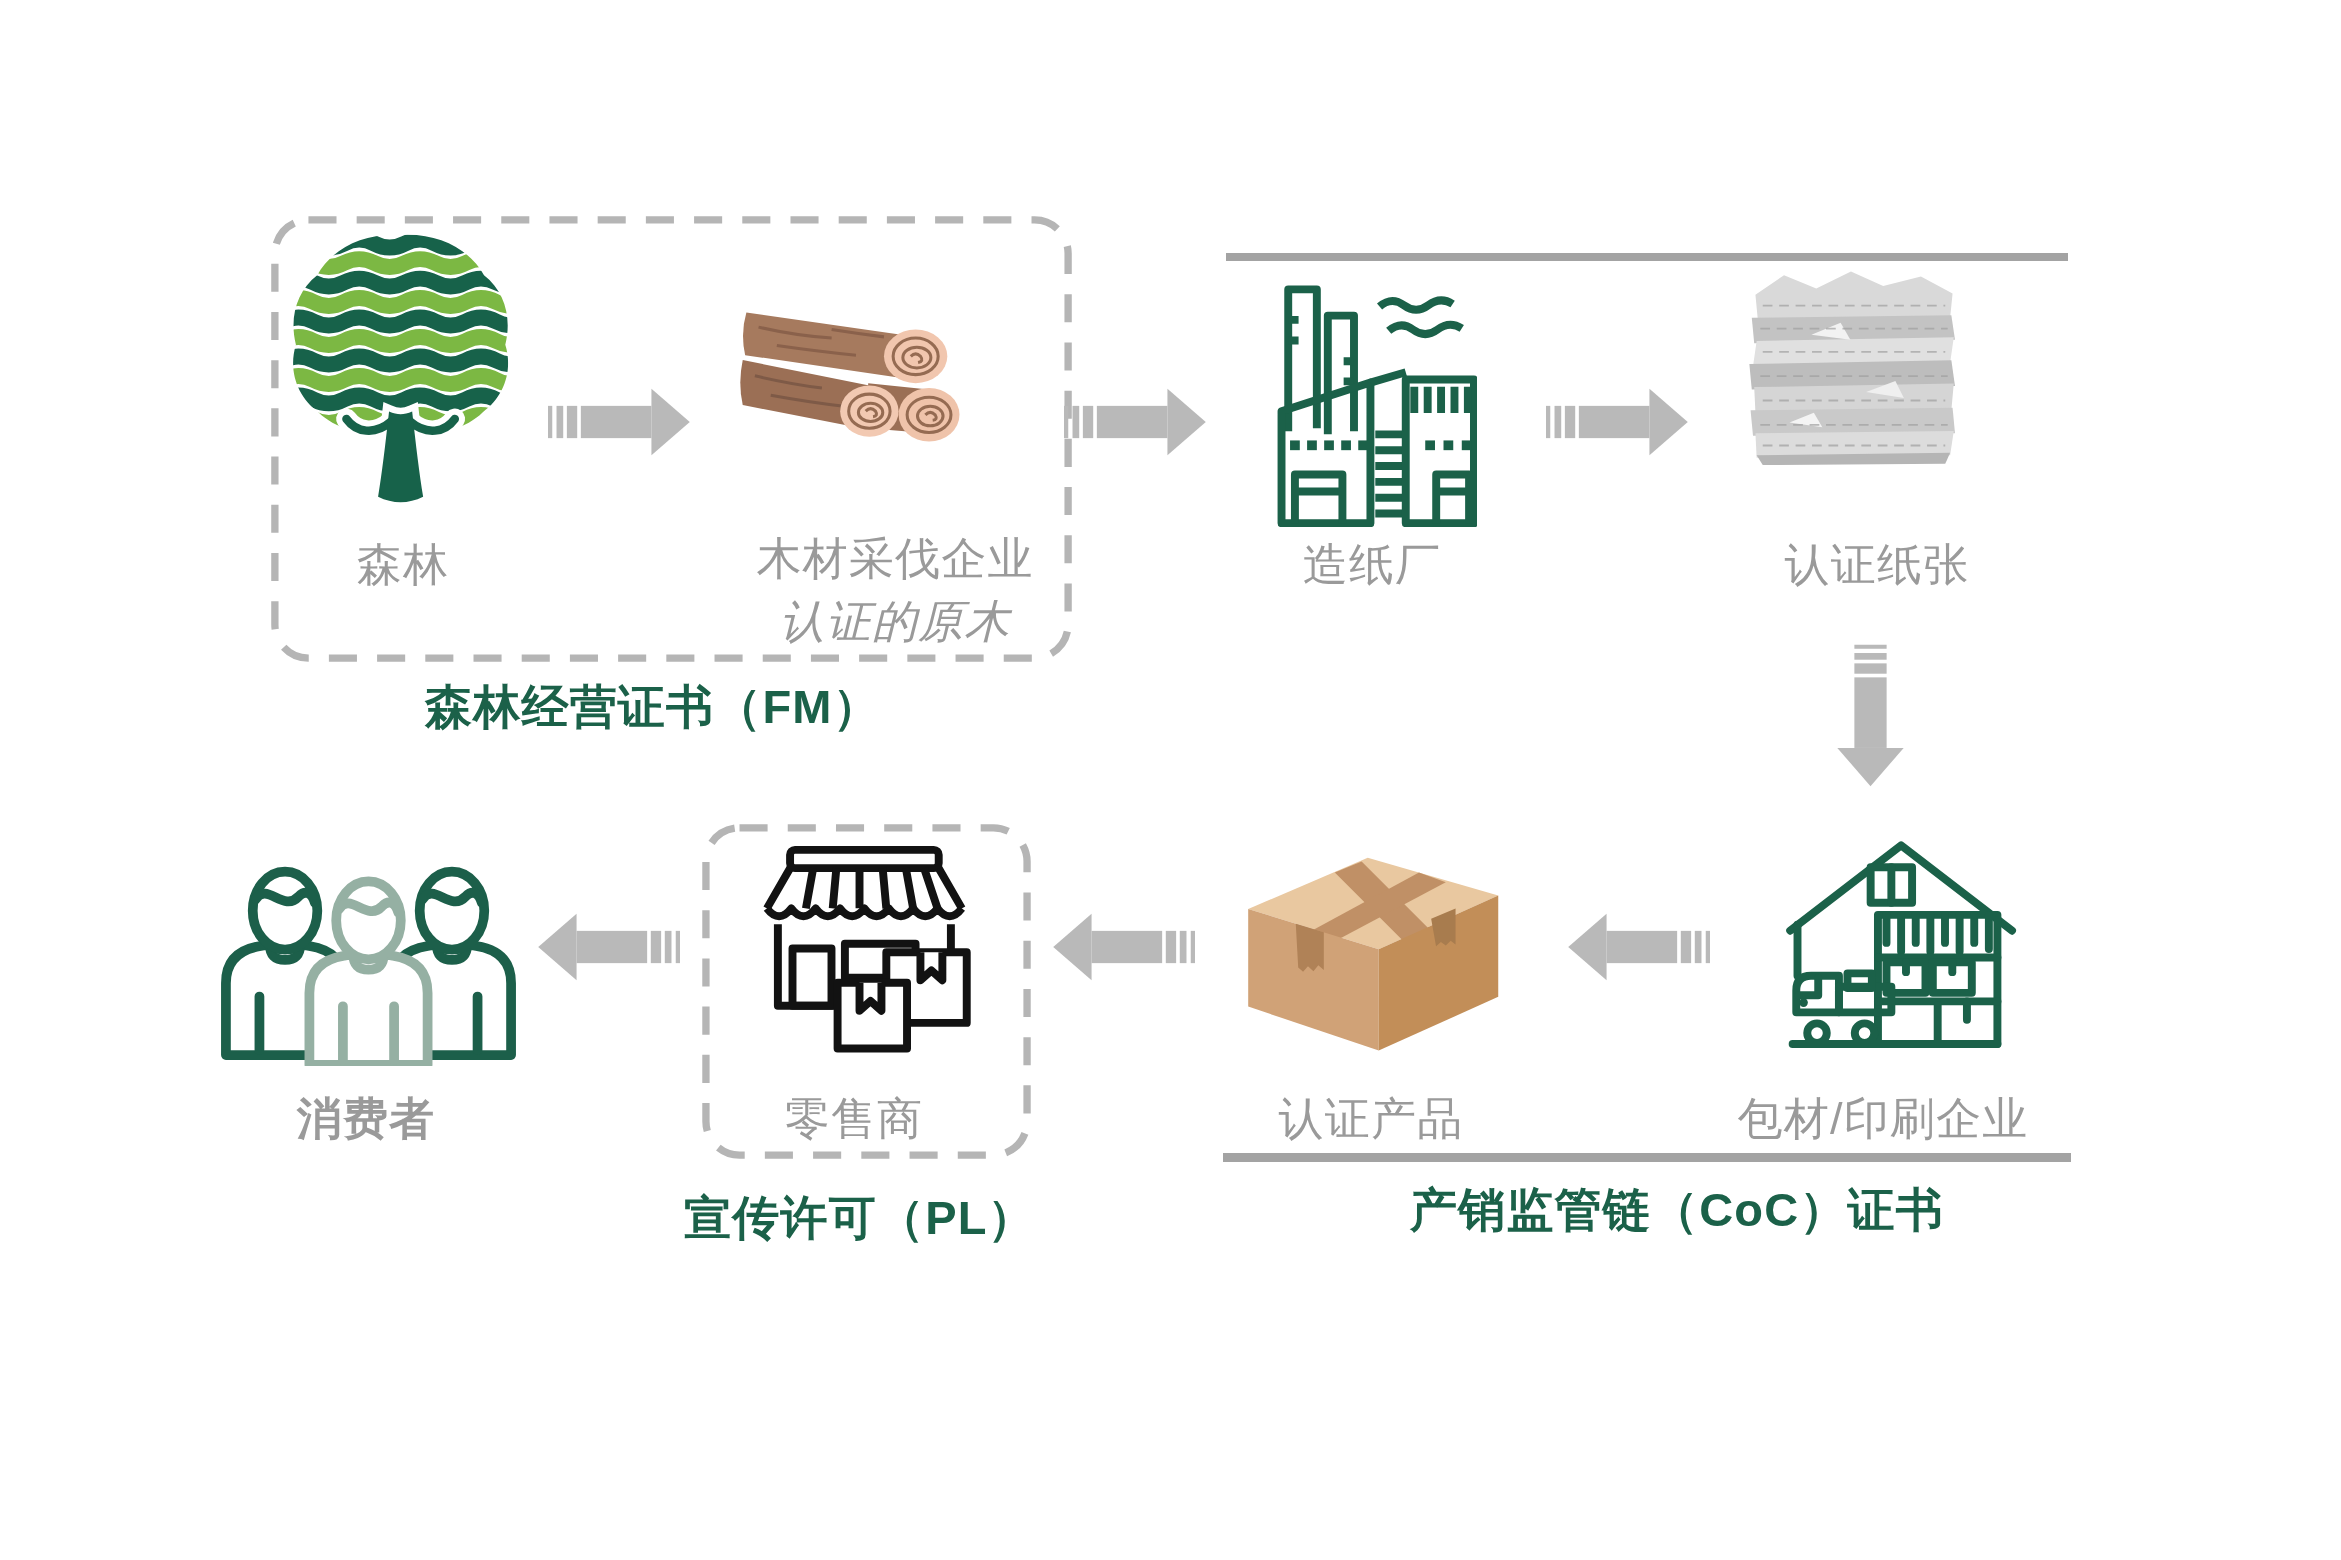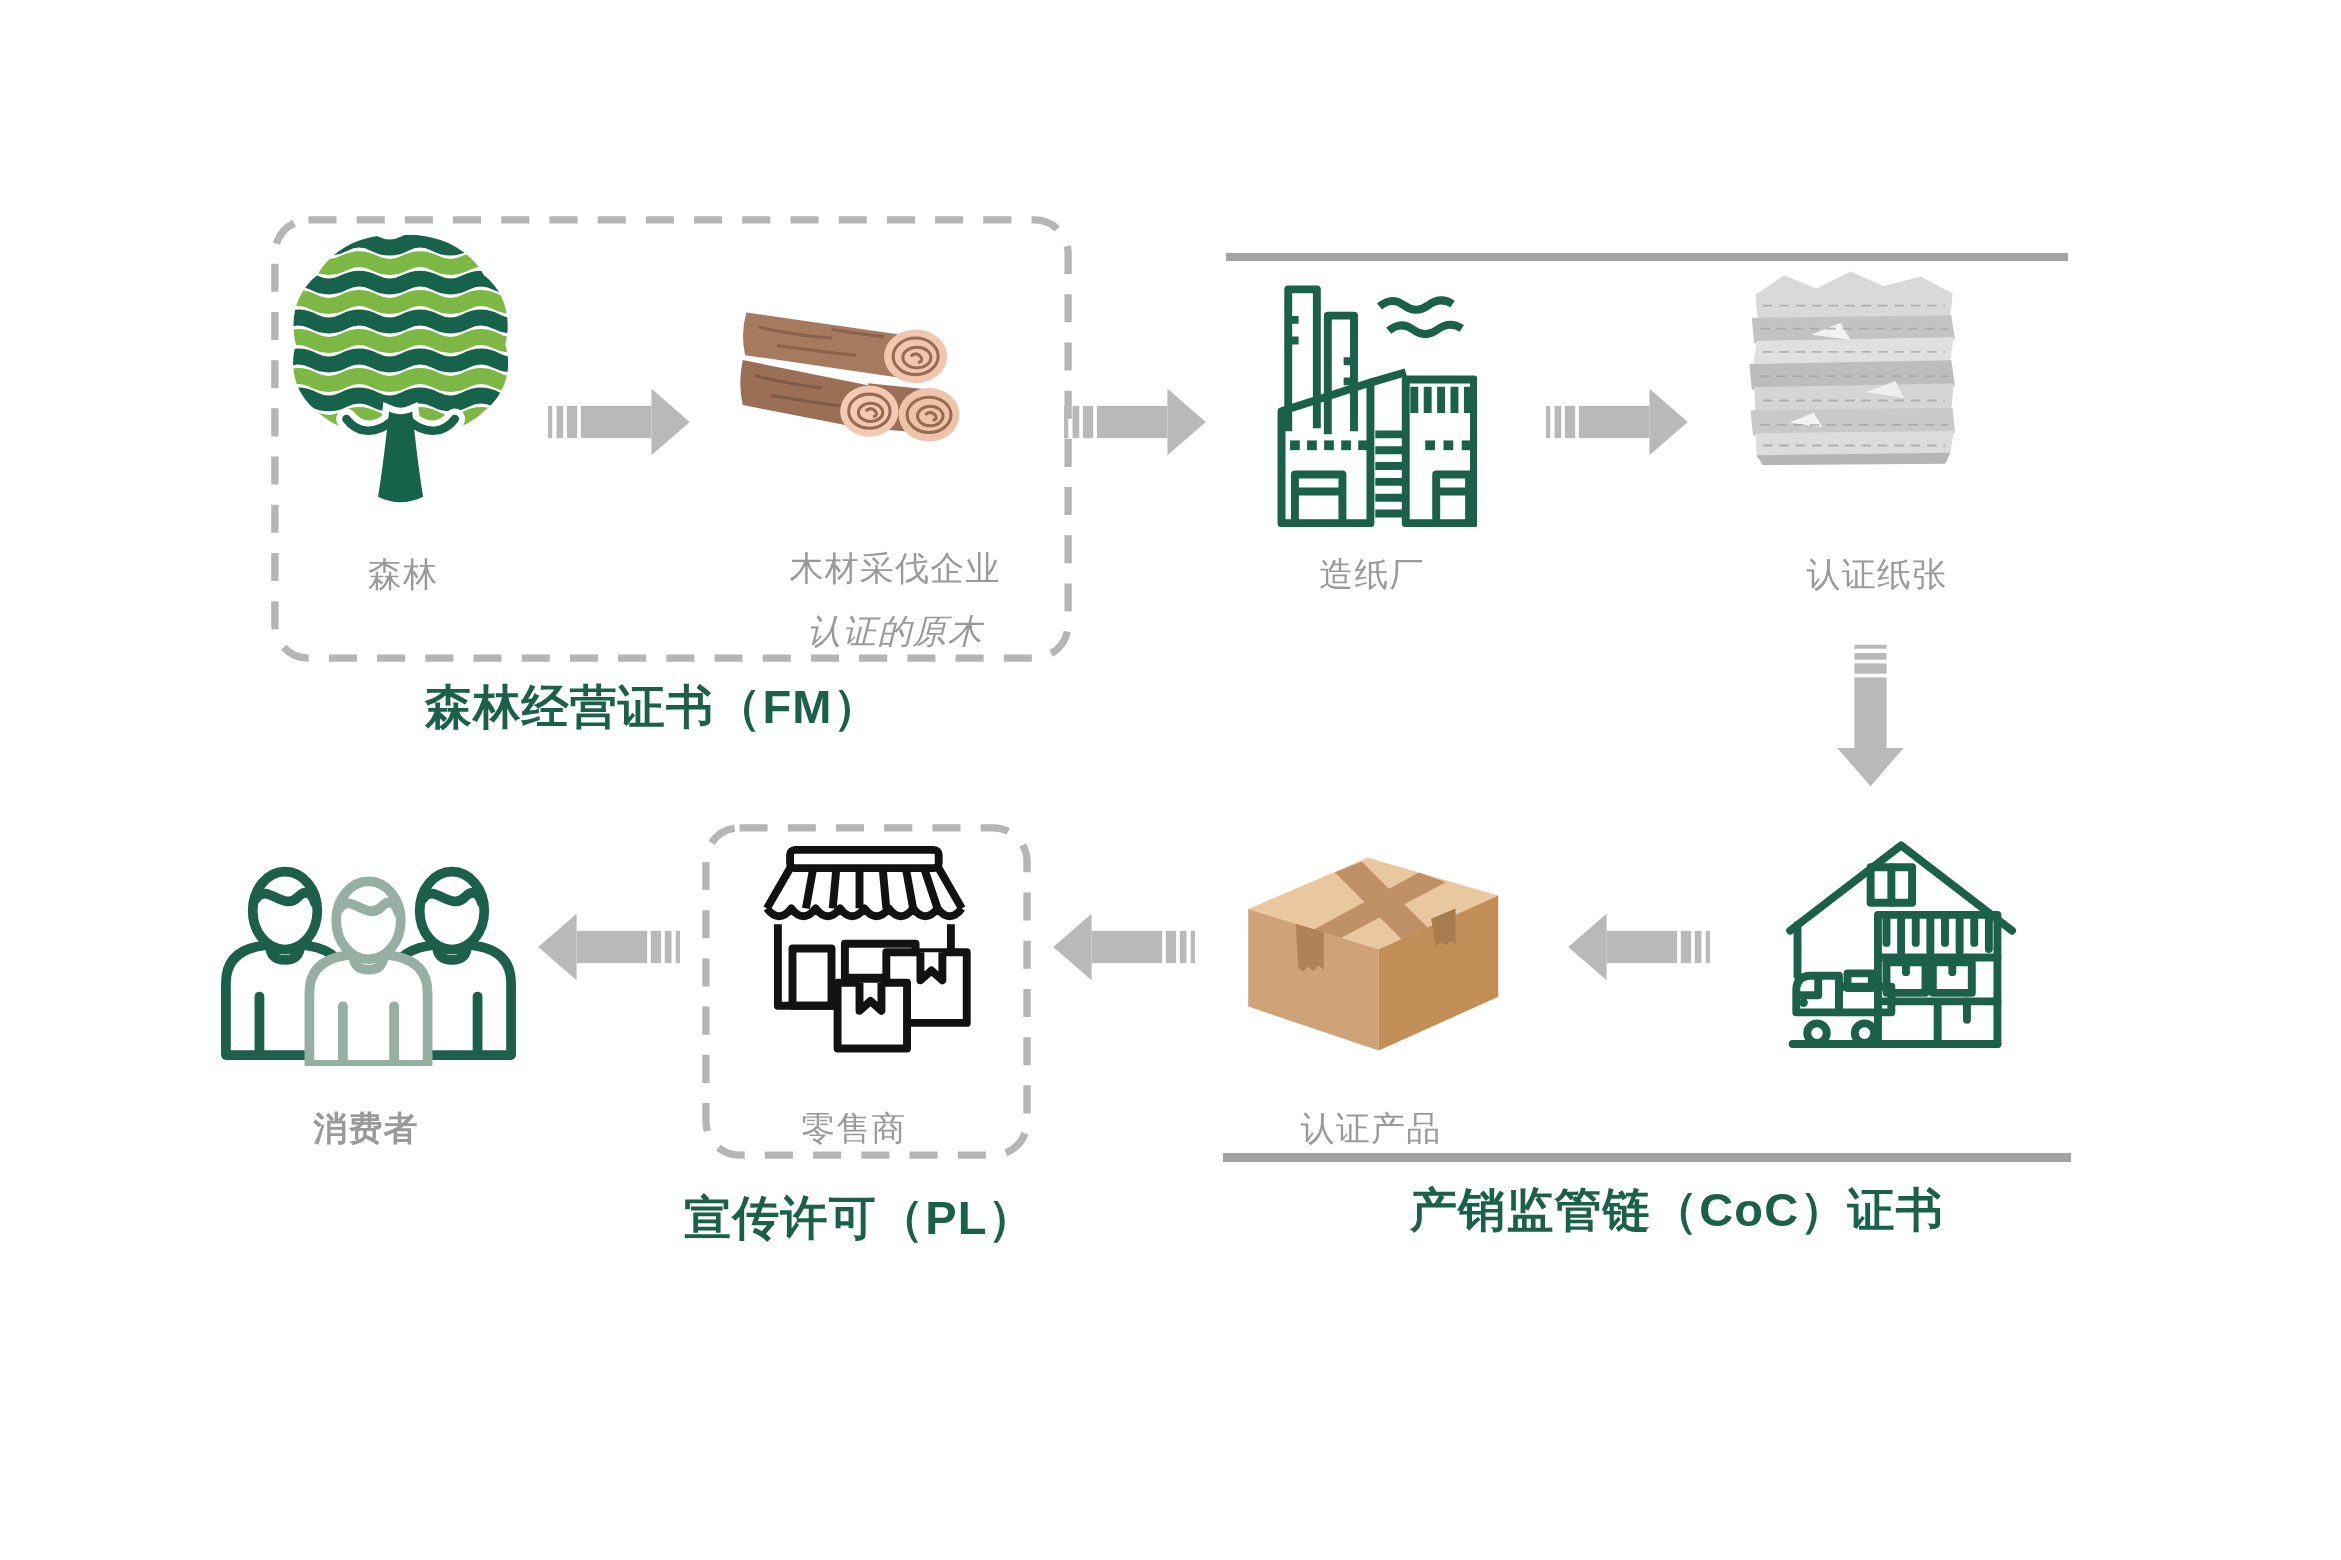--- a/index.html
+++ b/index.html
@@ -1,20 +1,20 @@
 <!DOCTYPE html>
 <html style="font-size:9.8px"><head>
 <meta charset="utf-8">
 <style>
   html,body{margin:0;padding:0;background:#ffffff;}
   .canvas{position:relative;width:2342px;height:1561px;background:#ffffff;overflow:hidden;
           font-family:"Liberation Sans","DejaVu Sans",sans-serif;}
   .abs{position:absolute;}
-  .label{position:absolute;transform:translateX(-50%);font-size:34px;line-height:1.15;
-         color:#9A9A9A;white-space:nowrap;text-align:center;letter-spacing:1.2px;margin-top:16px;}
+  .label{position:absolute;transform:translateX(-50%);font-size:45px;line-height:1.15;
+         color:#9A9A9A;white-space:nowrap;text-align:center;letter-spacing:1.2px;}
   .cert{position:absolute;transform:translateX(-50%);font-size:47px;line-height:1.1;
         font-weight:700;color:#1B6149;white-space:nowrap;letter-spacing:1.2px;}
   .hline{position:absolute;background:#A3A3A3;}
   .arrow{position:absolute;width:143px;height:70px;}
   .arrow svg{display:block;width:100%;height:100%;}
   .flip{transform:scaleX(-1);}
   .down{transform:rotate(90deg);}
 </style>
 </head>
 <body>
@@ -283,19 +283,20 @@
   </svg>
 
   <div class="label" style="left:403px;top:539px;">森林</div>
   <div class="label" style="left:895px;top:533px;">木材采伐企业</div>
   <div class="label" style="left:895px;top:596px;font-style:italic;">认证的原木</div>
   <div class="label" style="left:1372px;top:539px;">造纸厂</div>
   <div class="label" style="left:1877px;top:539px;">认证纸张</div>
   <div class="label" style="left:366px;top:1093px;font-weight:bold;">消费者</div>
   <div class="label" style="left:854px;top:1093px;">零售商</div>
   <div class="label" style="left:1371px;top:1093px;">认证产品</div>
+  <div class="label" style="left:1883px;top:1093px;">包材/印刷企业</div>
 
   <div class="cert" style="left:653px;top:681px;">森林经营证书（FM）</div>
   <div class="cert" style="left:860px;top:1192px;">宣传许可（PL）</div>
   <div class="cert" style="left:1677px;top:1164px;margin-top:20px;">产销监管链（CoC）证书</div>
 
 </div>
 
 
 </body></html>

